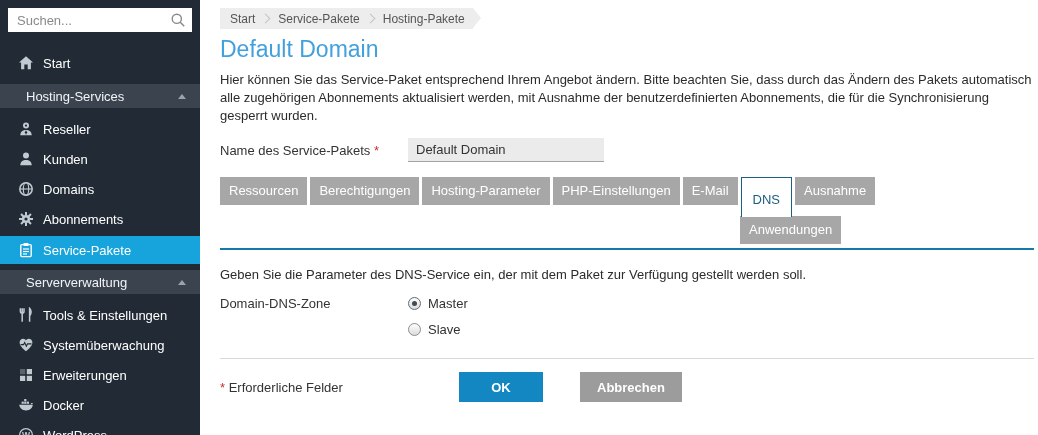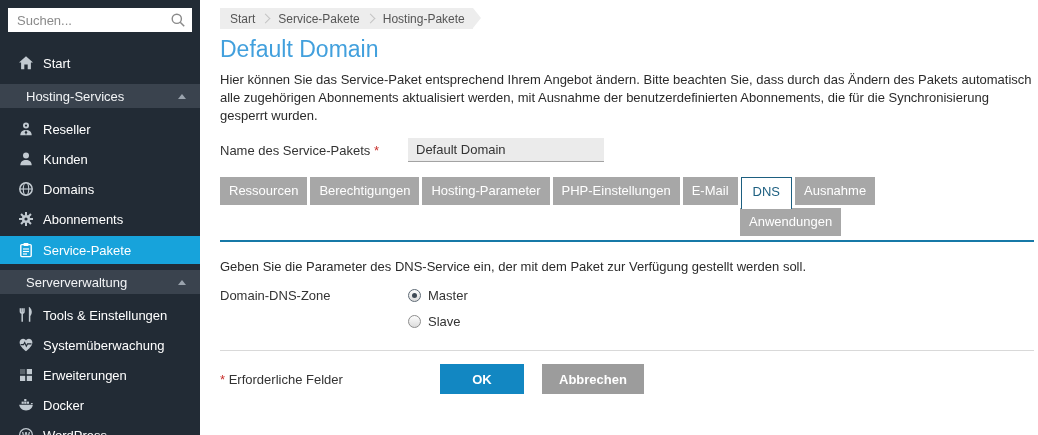--- a/index.html
+++ b/index.html
@@ -50,42 +50,42 @@
   .req { color:#c9302c; }
   .text-input { width:196px; height:24px; background:#ebebeb; border:none;
                 border-bottom:1px solid #a3a3a3; font-size:13px; color:#333;
                 padding:0 8px; outline:none; font-family:"Liberation Sans", sans-serif; }
 
   .tabs { margin-top:15px; }
   .tab-row { display:flex; column-gap:3px; align-items:flex-start; }
   .tab { background:#a7a7a7; color:#fff; font-size:13px; line-height:16px;
          padding:6px 9px; cursor:pointer; white-space:nowrap; }
   .tab.active { background:#fff; color:#1d5f80; border:1px solid #1d5f80;
-                border-bottom:none; padding:6px 11px 9px; margin-bottom:-4px;
+                border-bottom:none; padding:14px 11px 9px; margin-bottom:-4px;
                 position:relative; z-index:2; }
   .tab-row2 { margin-top:3px; }
   .tab-row2 .tab { margin-left:520px; }
   .tab-underline { height:2px; background:#1779a7; margin-top:4px; }
 
   .section-desc { font-size:13px; color:#2b2b2b; margin-top:17px; }
 
   .radio-row { display:flex; margin-top:14px; }
   .radio-group { display:flex; flex-direction:column; row-gap:11px; }
   .radio-option { display:flex; align-items:center; cursor:pointer; }
   .radio { width:13px; height:13px; border-radius:50%; border:1px solid #8d8d8d;
            background:linear-gradient(#fdfdfd,#dcdcdc); display:inline-flex;
            align-items:center; justify-content:center; margin-right:7px; }
   .radio.checked { border-color:#5f6b76; }
   .radio .dot { width:5px; height:5px; border-radius:50%; background:#3f4a55; display:none; }
   .radio.checked .dot { display:block; }
   .radio-label { font-size:13px; color:#333; }
 
   .divider { height:1px; background:#d9d9d9; margin:21px 0 0; }
 
-  .footer-row { display:flex; align-items:center; margin-top:13px; }
+  .footer-row { display:flex; align-items:center; margin-top:13px;gap:19px; }
   .btn { height:30px; border:none; color:#fff; font-weight:bold; font-size:13px;
          cursor:pointer; font-family:"Liberation Sans", sans-serif; }
   .btn-ok { width:84px; background:#1287c2; margin-right:18px;margin-left:32px; }
   .btn-cancel { background:#9c9c9c; padding:0 17px; }
 
   svg { display:block; }
 </style>
 </head>
 <body>
 

